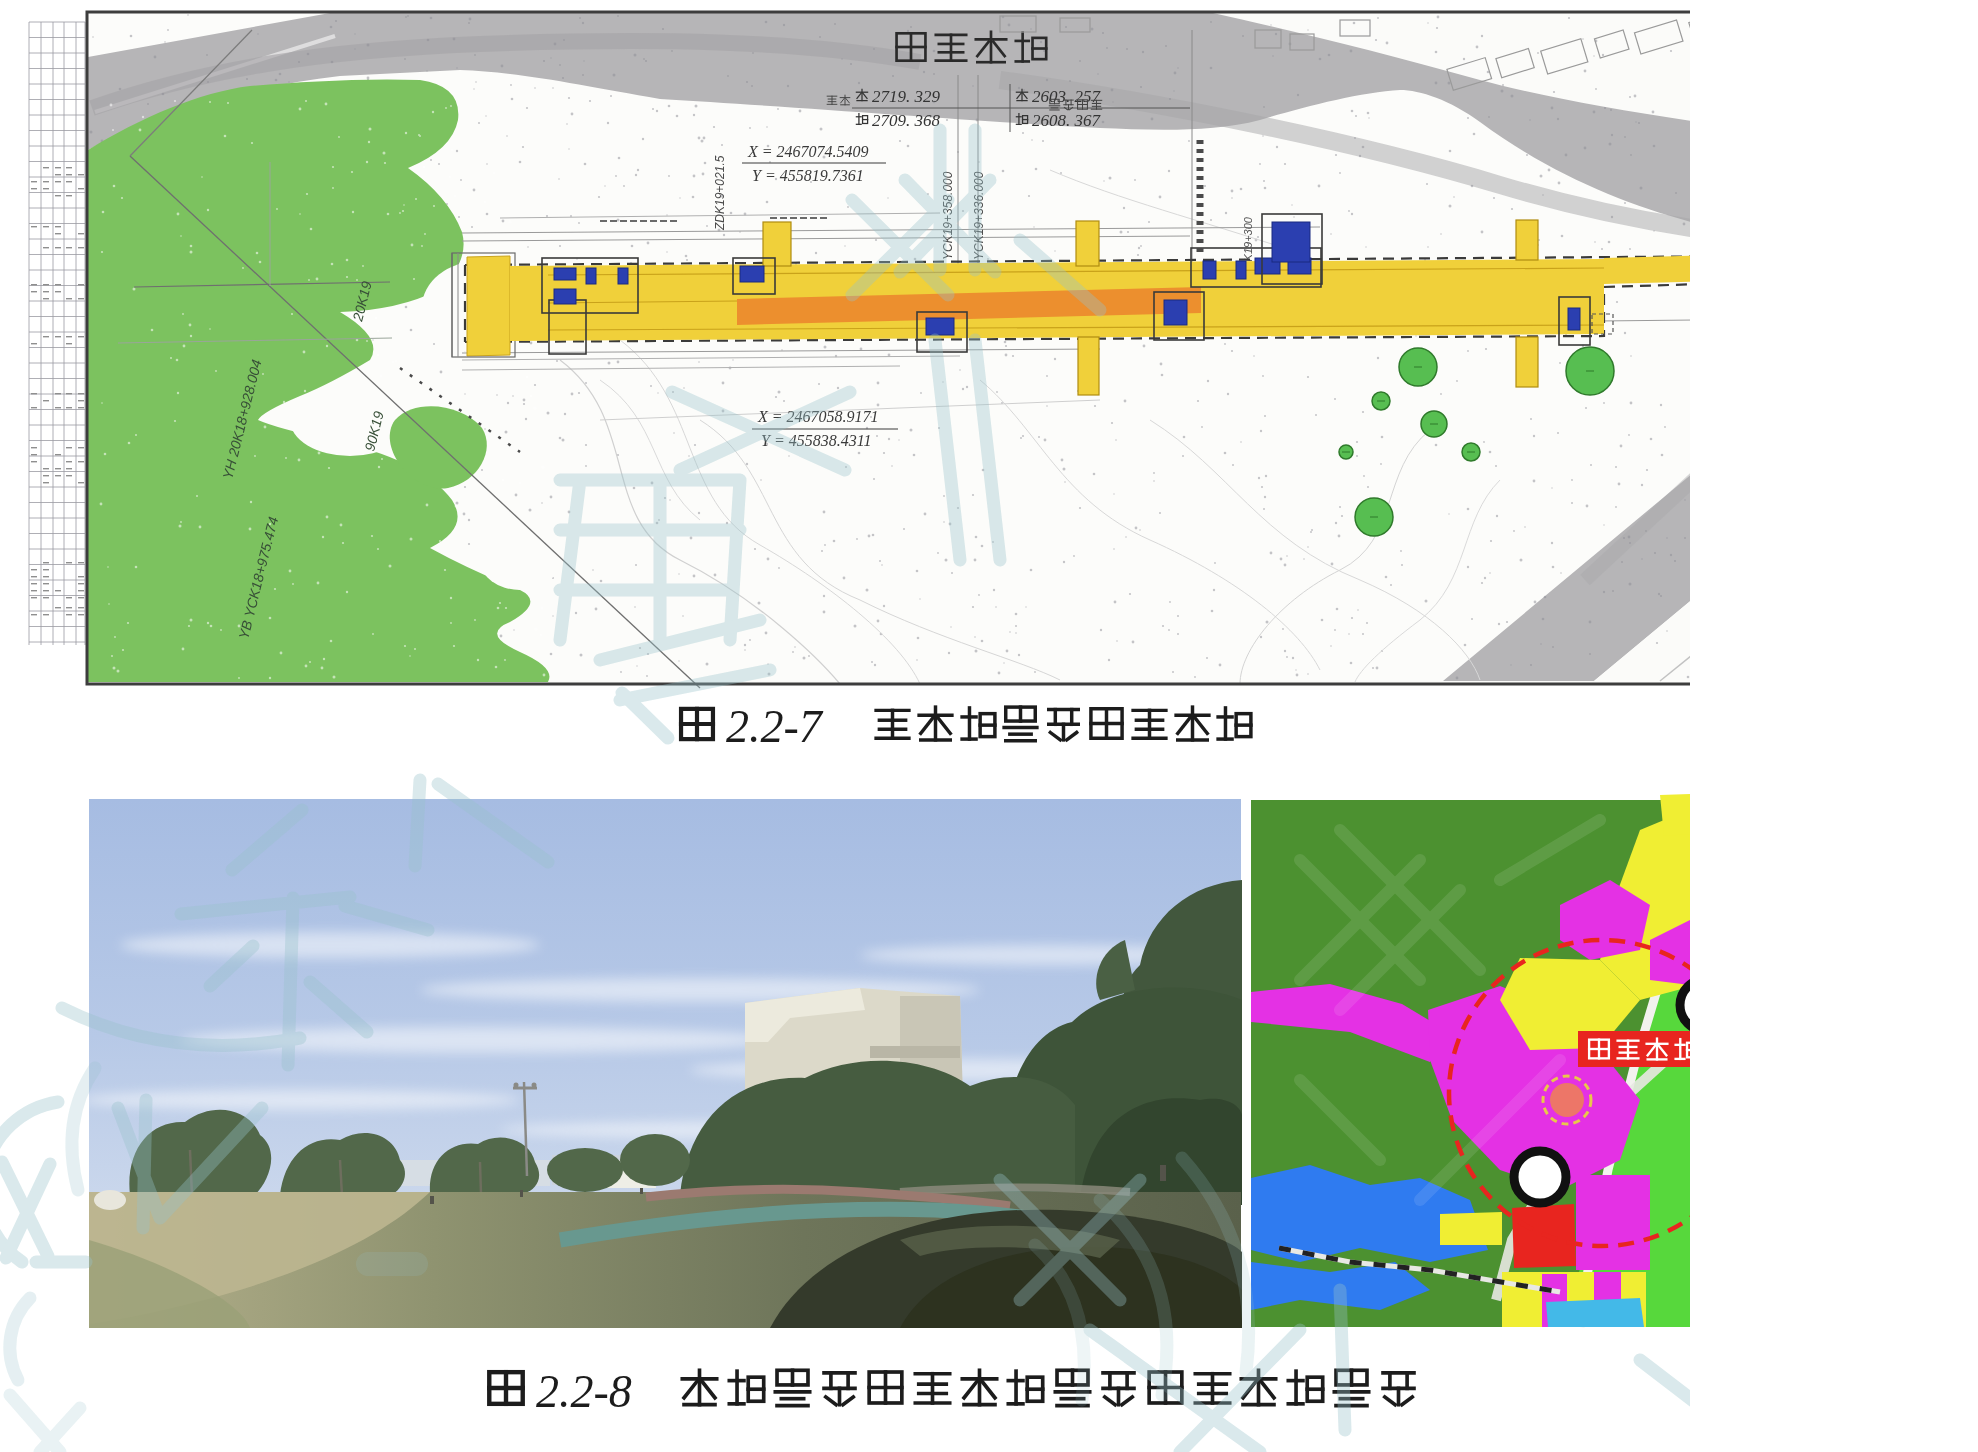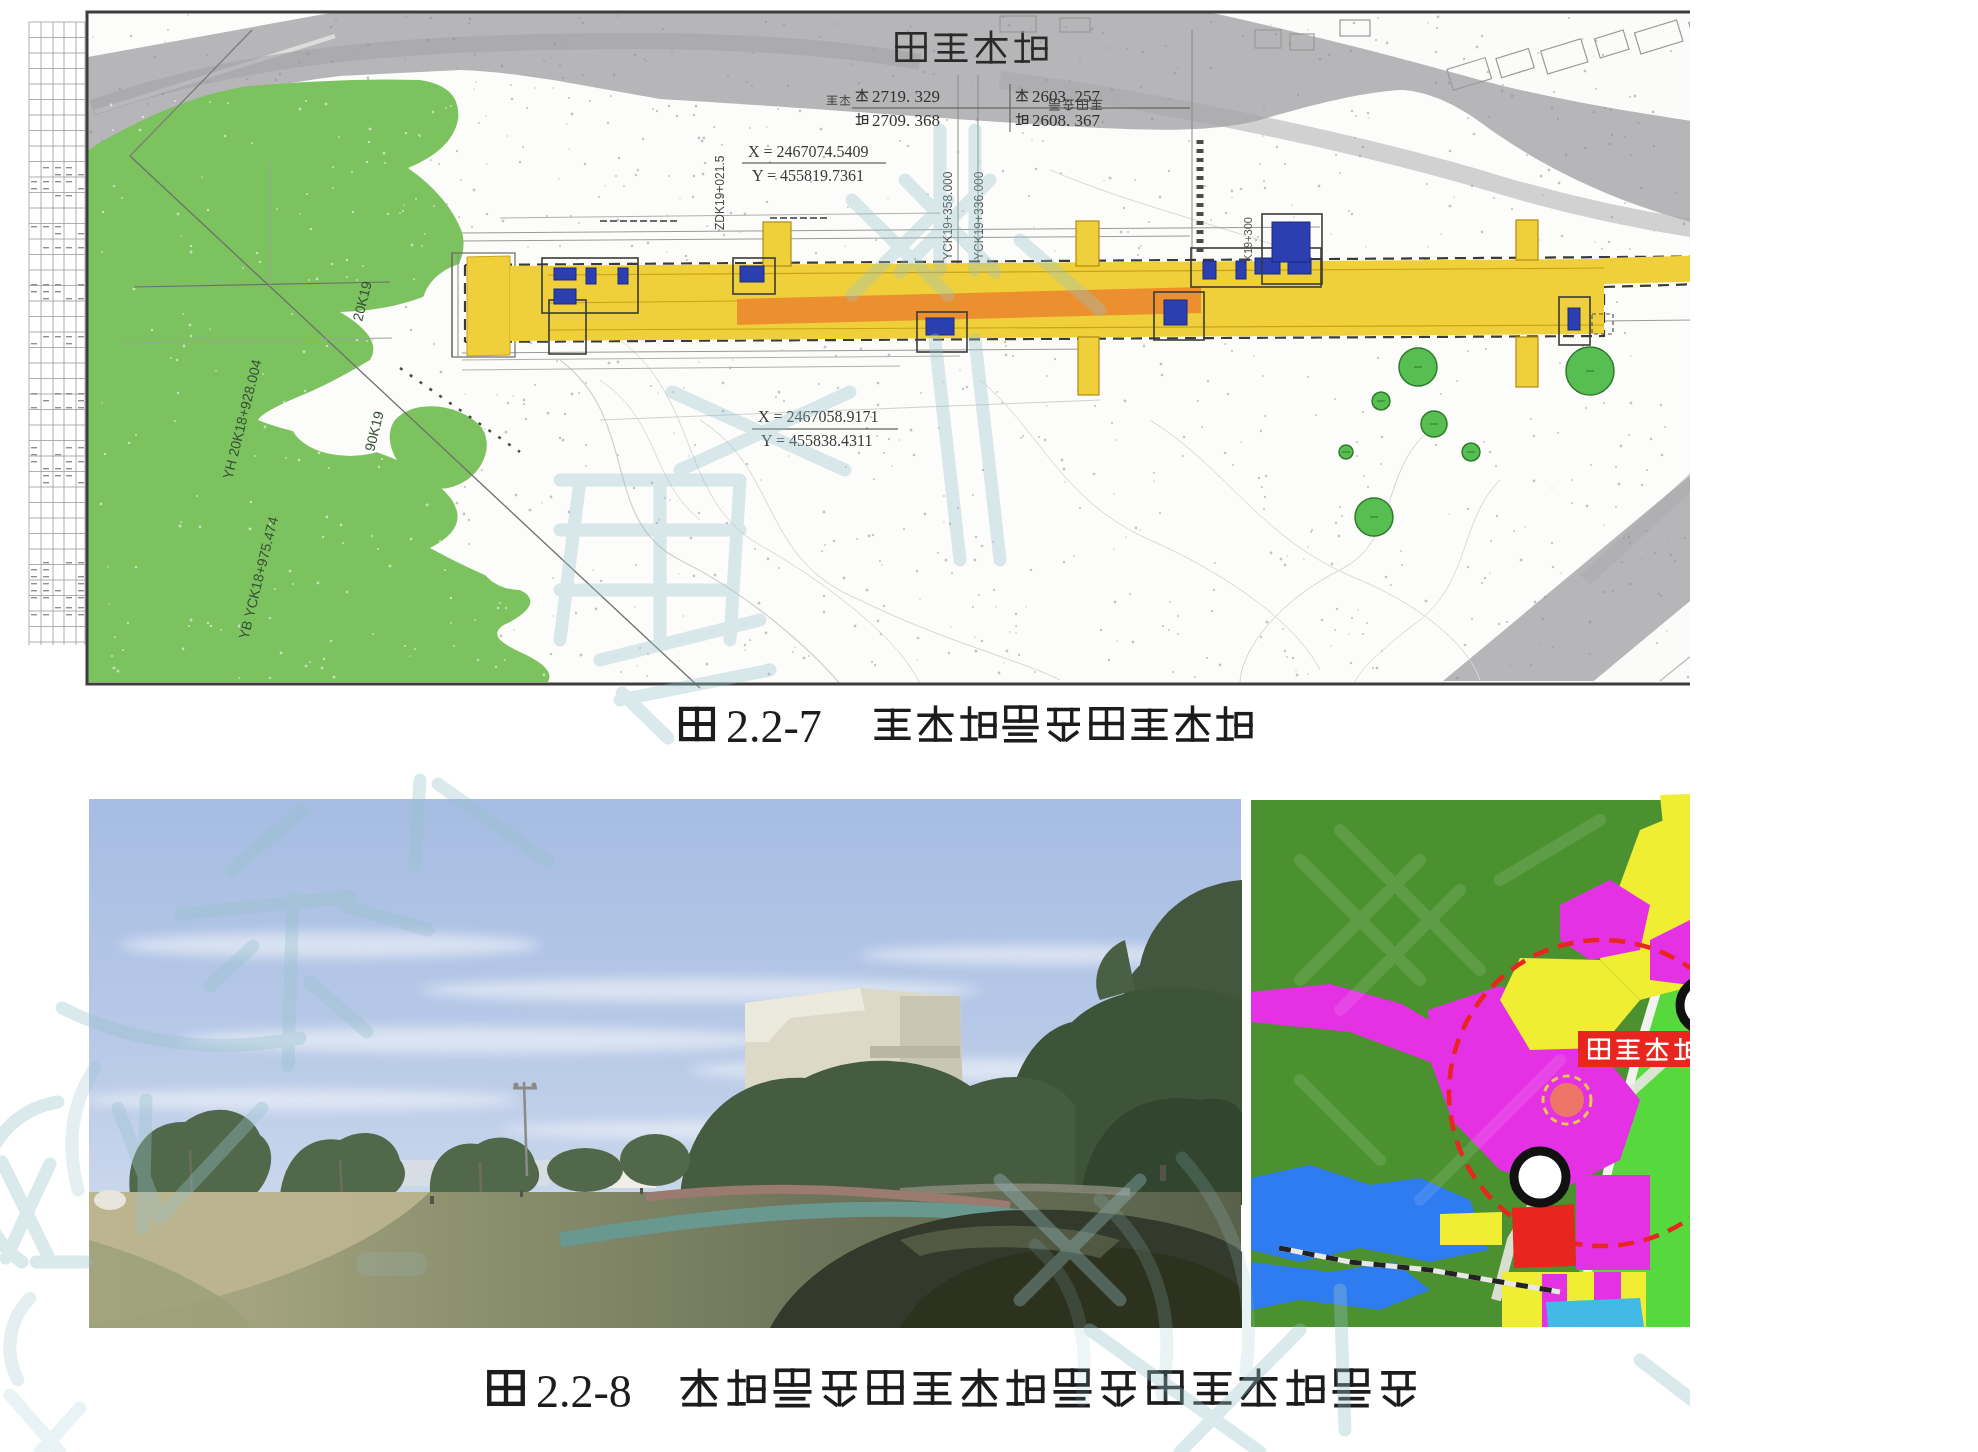--- a/index.html
+++ b/index.html
@@ -1,14 +1,14 @@
 <!DOCTYPE html>
 <html><head><meta charset="utf-8"><title>p</title><style>
 html,body{margin:0;padding:0;background:#ffffff;}
-#page{position:relative;width:1690px;height:1452px;overflow:hidden;background:#ffffff;font-family:"Liberation Serif",serif;}
+#page{position:relative;width:1690px;height:1452px;overflow:hidden;background:#ffffff;font-family:"Liberation Serif",serif;font-style:italic;}
 </style></head><body>
 <div id="page">
 <svg width="1978" height="1452" viewBox="0 0 1978 1452">
 <defs>
 
 <symbol id="k1" viewBox="0 0 100 100">
           <g fill="none" stroke-linecap="square">
 <rect x="12" y="14" width="76" height="72"></rect>
             <line x1="12" y1="50" x2="88" y2="50"></line>
             <line x1="50" y1="14" x2="50" y2="86"></line>

